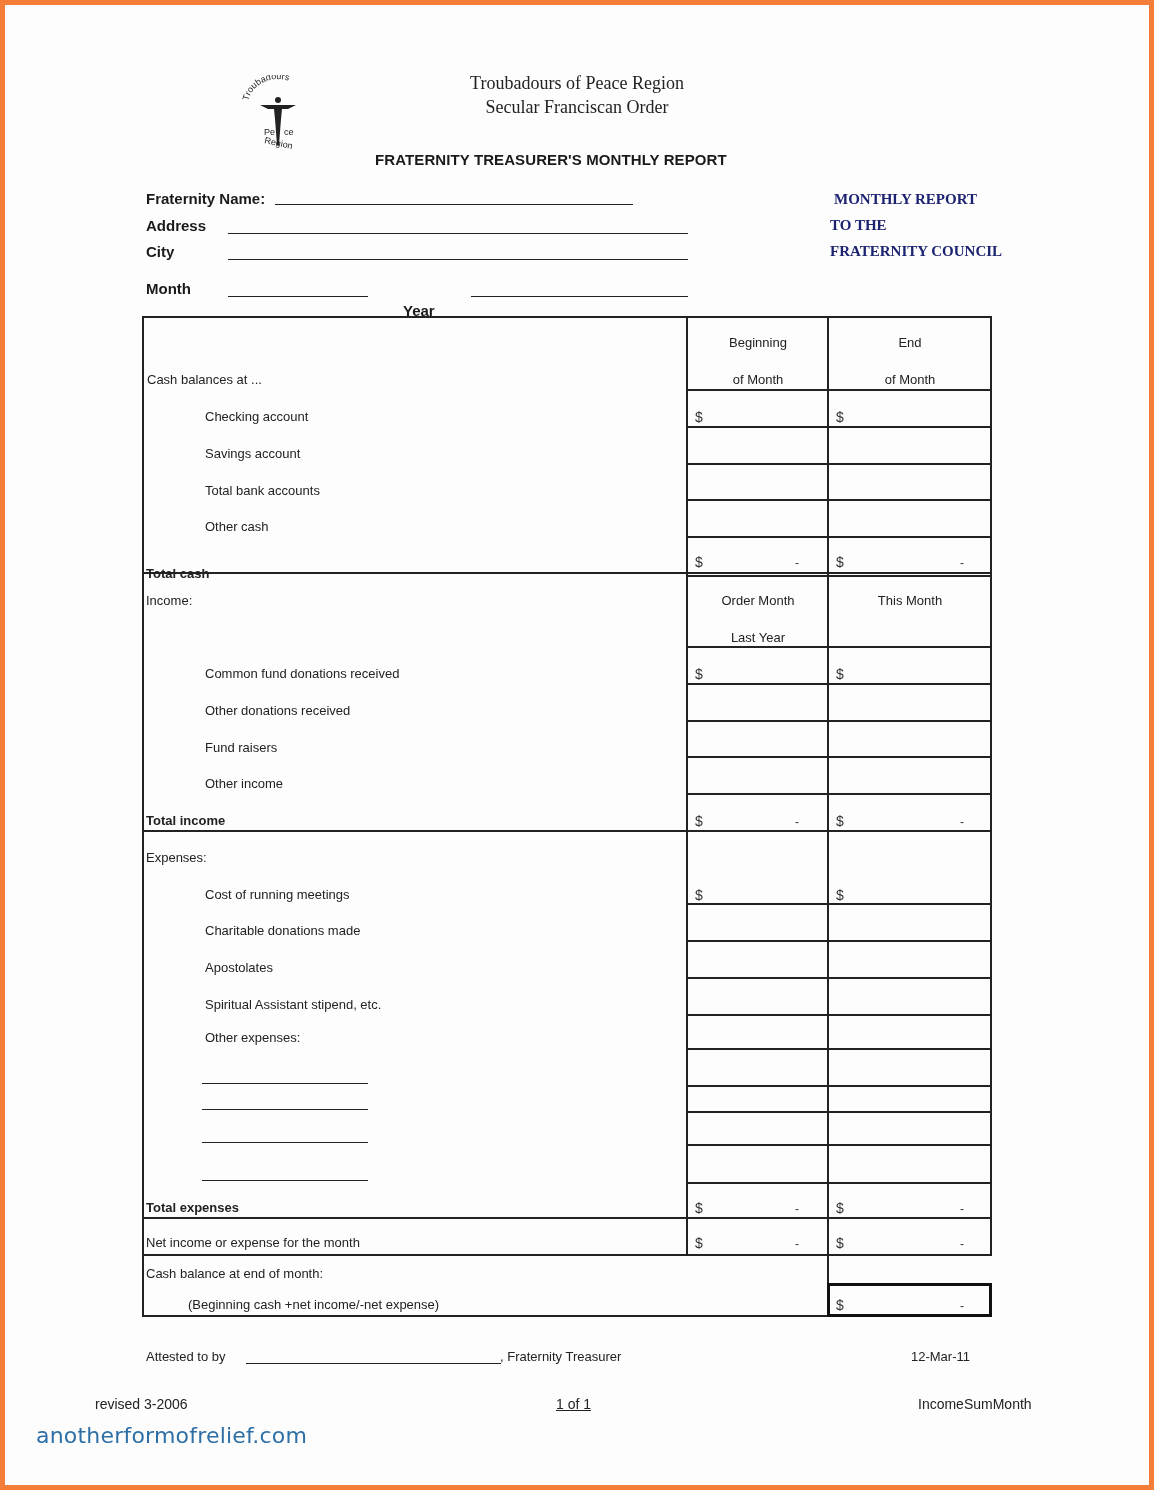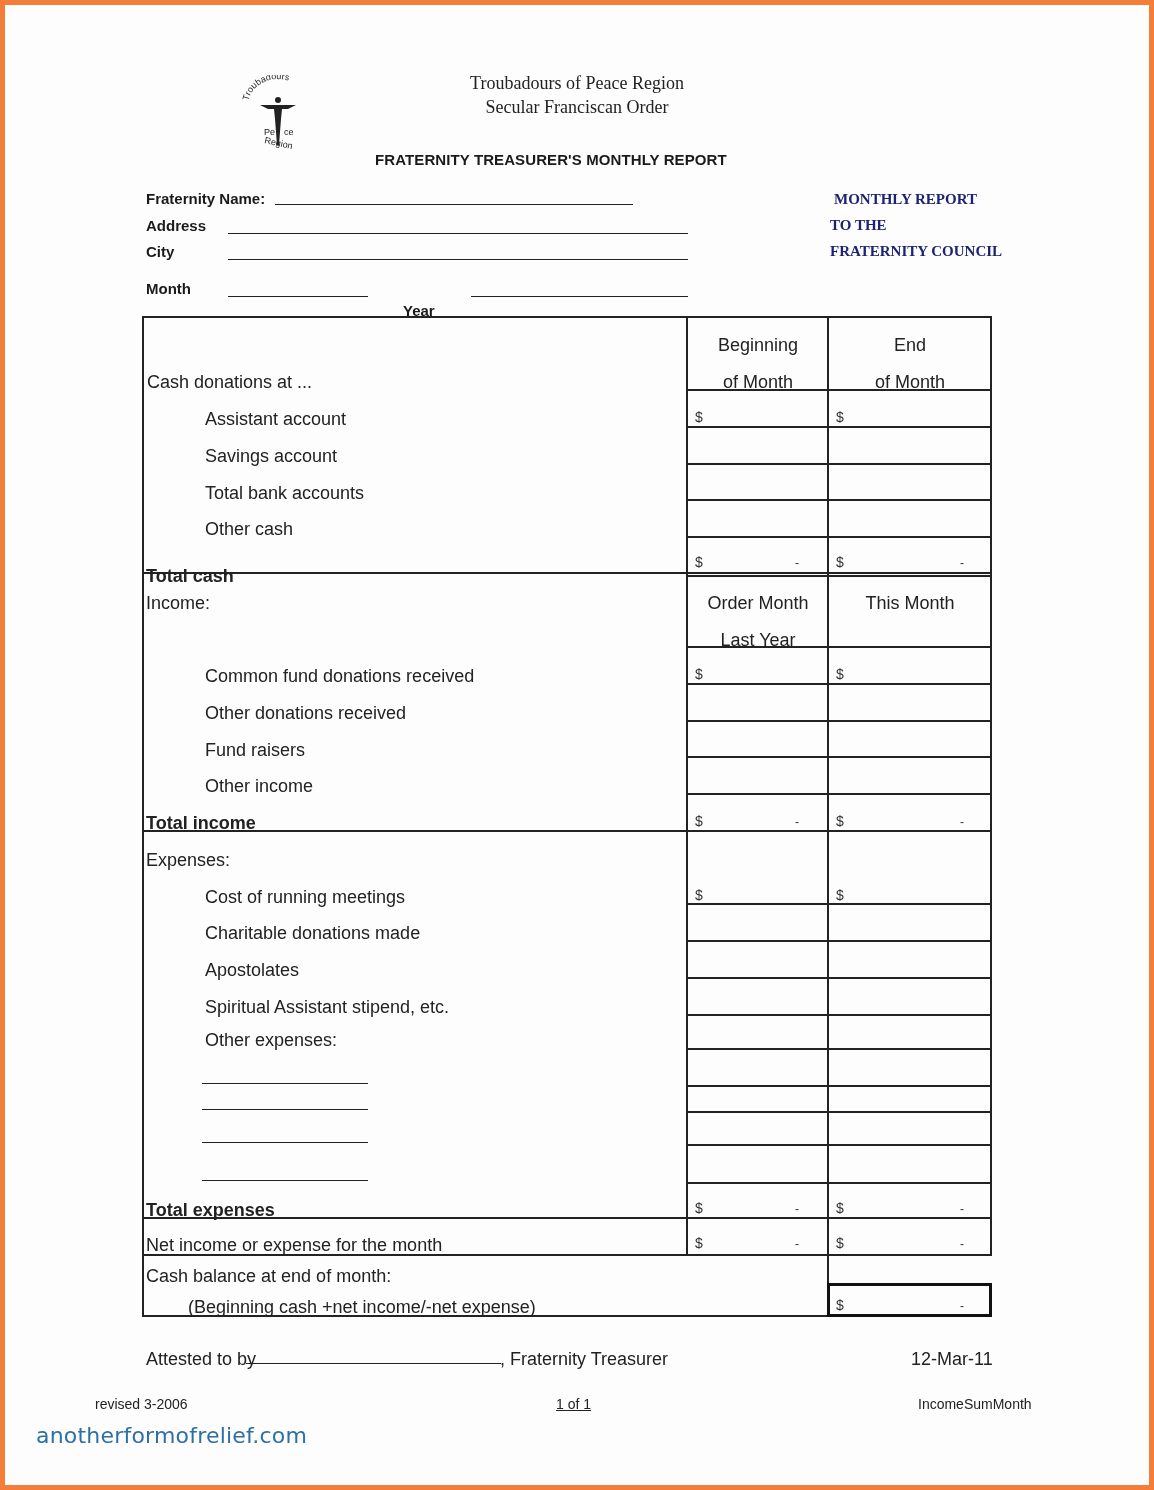--- a/index.html
+++ b/index.html
@@ -8,21 +8,21 @@
     position: absolute; left: 5px; top: 5px; width: 1144px; height: 1480px;
     background: #fdfdfd; font-family: "Liberation Sans", sans-serif; color: #1a1a1a;
   }
   .abs { position: absolute; }
   .serif { font-family: "Liberation Serif", serif; }
   .org { font-size: 18px; text-align: center; width: 300px; color: #222; }
   .title { font-size: 15px; font-weight: bold; letter-spacing: 0.1px; }
   .lbl { font-size: 15px; font-weight: bold; }
   .uline { border-bottom: 1.5px solid #222; height: 1px; }
   .council { font-size: 15px; font-weight: bold; color: #1c2370; }
-  .t { font-size: 18px; color: #222; white-space: nowrap; }
+  .t { font-size: 13px; color: #222; white-space: nowrap; }
   .b { font-weight: bold; }
   .hl { position: absolute; height: 0; border-top: 2px solid #222; }
   .vl { position: absolute; width: 0; border-left: 2px solid #222; }
   .dollar { font-size: 14px; color: #333; }
   .dash { font-size: 12px; color: #333; }
   .footer-t { font-size: 14px; color: #222; }
   .wm { font-size: 22px; color: #2e6fa6; font-family: "DejaVu Sans", sans-serif; letter-spacing: 0.2px; }
 </style>
 </head>
 <body>
@@ -97,27 +97,27 @@
 
     <div class="hl" style="left:137px; top:1212px; width:850px;"></div>
 
     <div class="hl" style="left:137px; top:1249px; width:850px;"></div>
 
     <div class="hl" style="left:137px; top:1310px; width:687px;"></div>
 
     <div class="abs" style="left:822px; top:1278px; width:165px; height:34px; border:3px solid #111;"></div>
   </div>
 
-  <div class="abs t" style="left:142px; top:367px;">Cash donations at ...</div>
+  <div class="abs t" style="left:142px; top:367px;">Cash balances at ...</div>
   <div class="abs t" style="left:683px; top:330px; width:140px; text-align:center;">Beginning</div>
   <div class="abs t" style="left:683px; top:367px; width:140px; text-align:center;">of Month</div>
   <div class="abs t" style="left:824px; top:330px; width:162px; text-align:center;">End</div>
   <div class="abs t" style="left:824px; top:367px; width:162px; text-align:center;">of Month</div>
 
-  <div class="abs t" style="left:200px; top:404px;">Assistant account</div>
+  <div class="abs t" style="left:200px; top:404px;">Checking account</div>
   <div class="abs t" style="left:200px; top:441px;">Savings account</div>
   <div class="abs t" style="left:200px; top:478px;">Total bank accounts</div>
   <div class="abs t" style="left:200px; top:514px;">Other cash</div>
   <div class="abs t b" style="left:141px; top:549px;margin-top:12px;">Total cash</div>
 
   <div class="abs dollar" style="left:690px; top:404px;">$</div>
   <div class="abs dollar" style="left:831px; top:404px;">$</div>
   <div class="abs" style="left:683px; top:423px; width:138px; height:34px;"></div>
   <div class="abs" style="left:824px; top:423px; width:161px; height:34px;"></div>
   <div class="abs" style="left:683px; top:460px; width:138px; height:34px;"></div>

